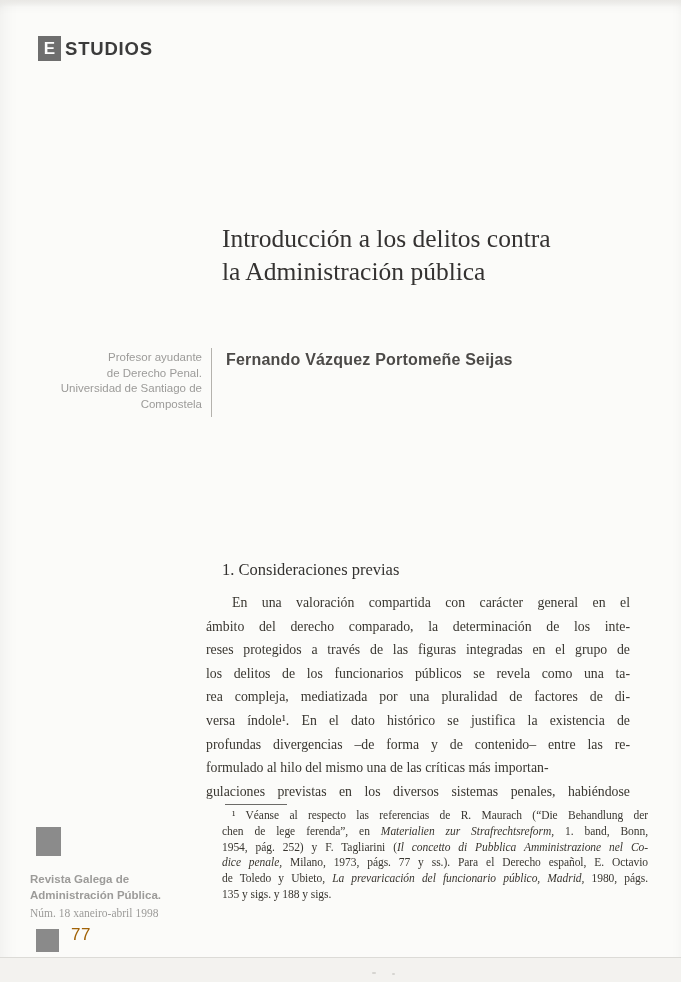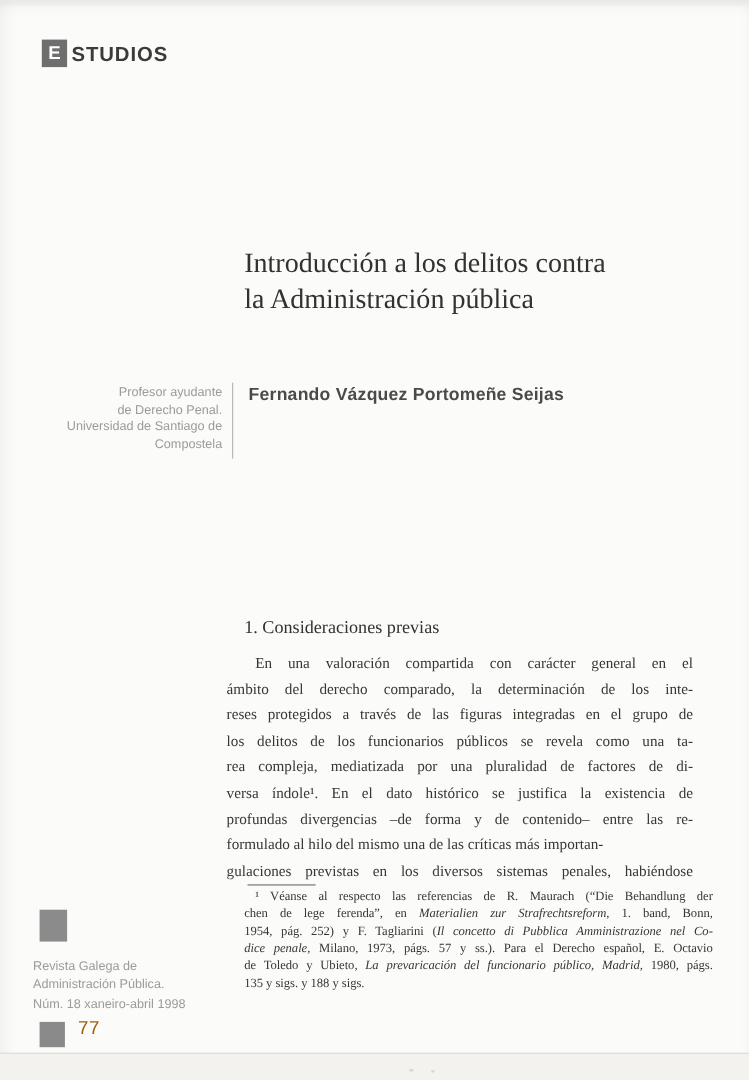--- a/index.html
+++ b/index.html
@@ -99,22 +99,22 @@
 
   
   .accent-square-top {
     position: absolute; left: 36px; top: 827px; width: 25px; height: 29px;
     background: #8b8b8b;
   }
   .journal-block {
     position: absolute; left: 30px; top: 872px; width: 185px;
     font-size: 11.5px; line-height: 15.5px; color: #9c9b99;
   }
-  .journal-block .tline { text-align: left; text-align-last: left; }
-  .issue-line { margin-top: 3px; }
+  .journal-block .tline { text-align: left; text-align-last: left; font-weight: bold; }
+  .issue-line { margin-top: 3px; font-family: Liberation Serif, serif; }
   .page-number-square {
     position: absolute; left: 36px; top: 929px; width: 23px; height: 23px;
     background: #8a8a8a;
   }
   .page-number {
     position: absolute; left: 71px; top: 925px;
     font-size: 17px; color: #a16207; letter-spacing: 0.5px;
   }
 </style>
 </head>
@@ -157,21 +157,21 @@
       <div class="tline">profundas divergencias –de forma y de contenido– entre las re-</div>
       <div class="tline tline-last">formulado al hilo del mismo una de las críticas más importan-</div>
       <div class="tline">gulaciones previstas en los diversos sistemas penales, habiéndose</div>
     </div>
 
   <div class="footnote-rule"></div>
   <div class="footnote">
       <div class="tline"><span>¹ Véanse al respecto las referencias de R. Maurach (“Die Behandlung der</span></div>
       <div class="tline"><span>chen de lege ferenda”, en </span><span class="it">Materialien zur Strafrechtsreform</span><span>, 1. band, Bonn,</span></div>
       <div class="tline"><span>1954, pág. 252) y F. Tagliarini (</span><span class="it">Il concetto di Pubblica Amministrazione nel Co-</span></div>
-      <div class="tline"><span class="it">dice penale,</span><span> Milano, 1973, págs. 57 y ss.). Para el Derecho español, E. Octavio</span></div>
+      <div class="tline"><span class="it">dice penale,</span><span> Milano, 1973, págs. 77 y ss.). Para el Derecho español, E. Octavio</span></div>
       <div class="tline"><span>de Toledo y Ubieto, </span><span class="it">La prevaricación del funcionario público, Madrid,</span><span> 1980, págs.</span></div>
       <div class="tline tline-last"><span>135 y sigs. y 188 y sigs.</span></div>
     </div>
 
   <div class="accent-square-top"></div>
   <div class="journal-block">
     <div>
         <div class="tline">Revista Galega de</div>
         <div class="tline tline-last">Administración Pública.</div>
       </div>

